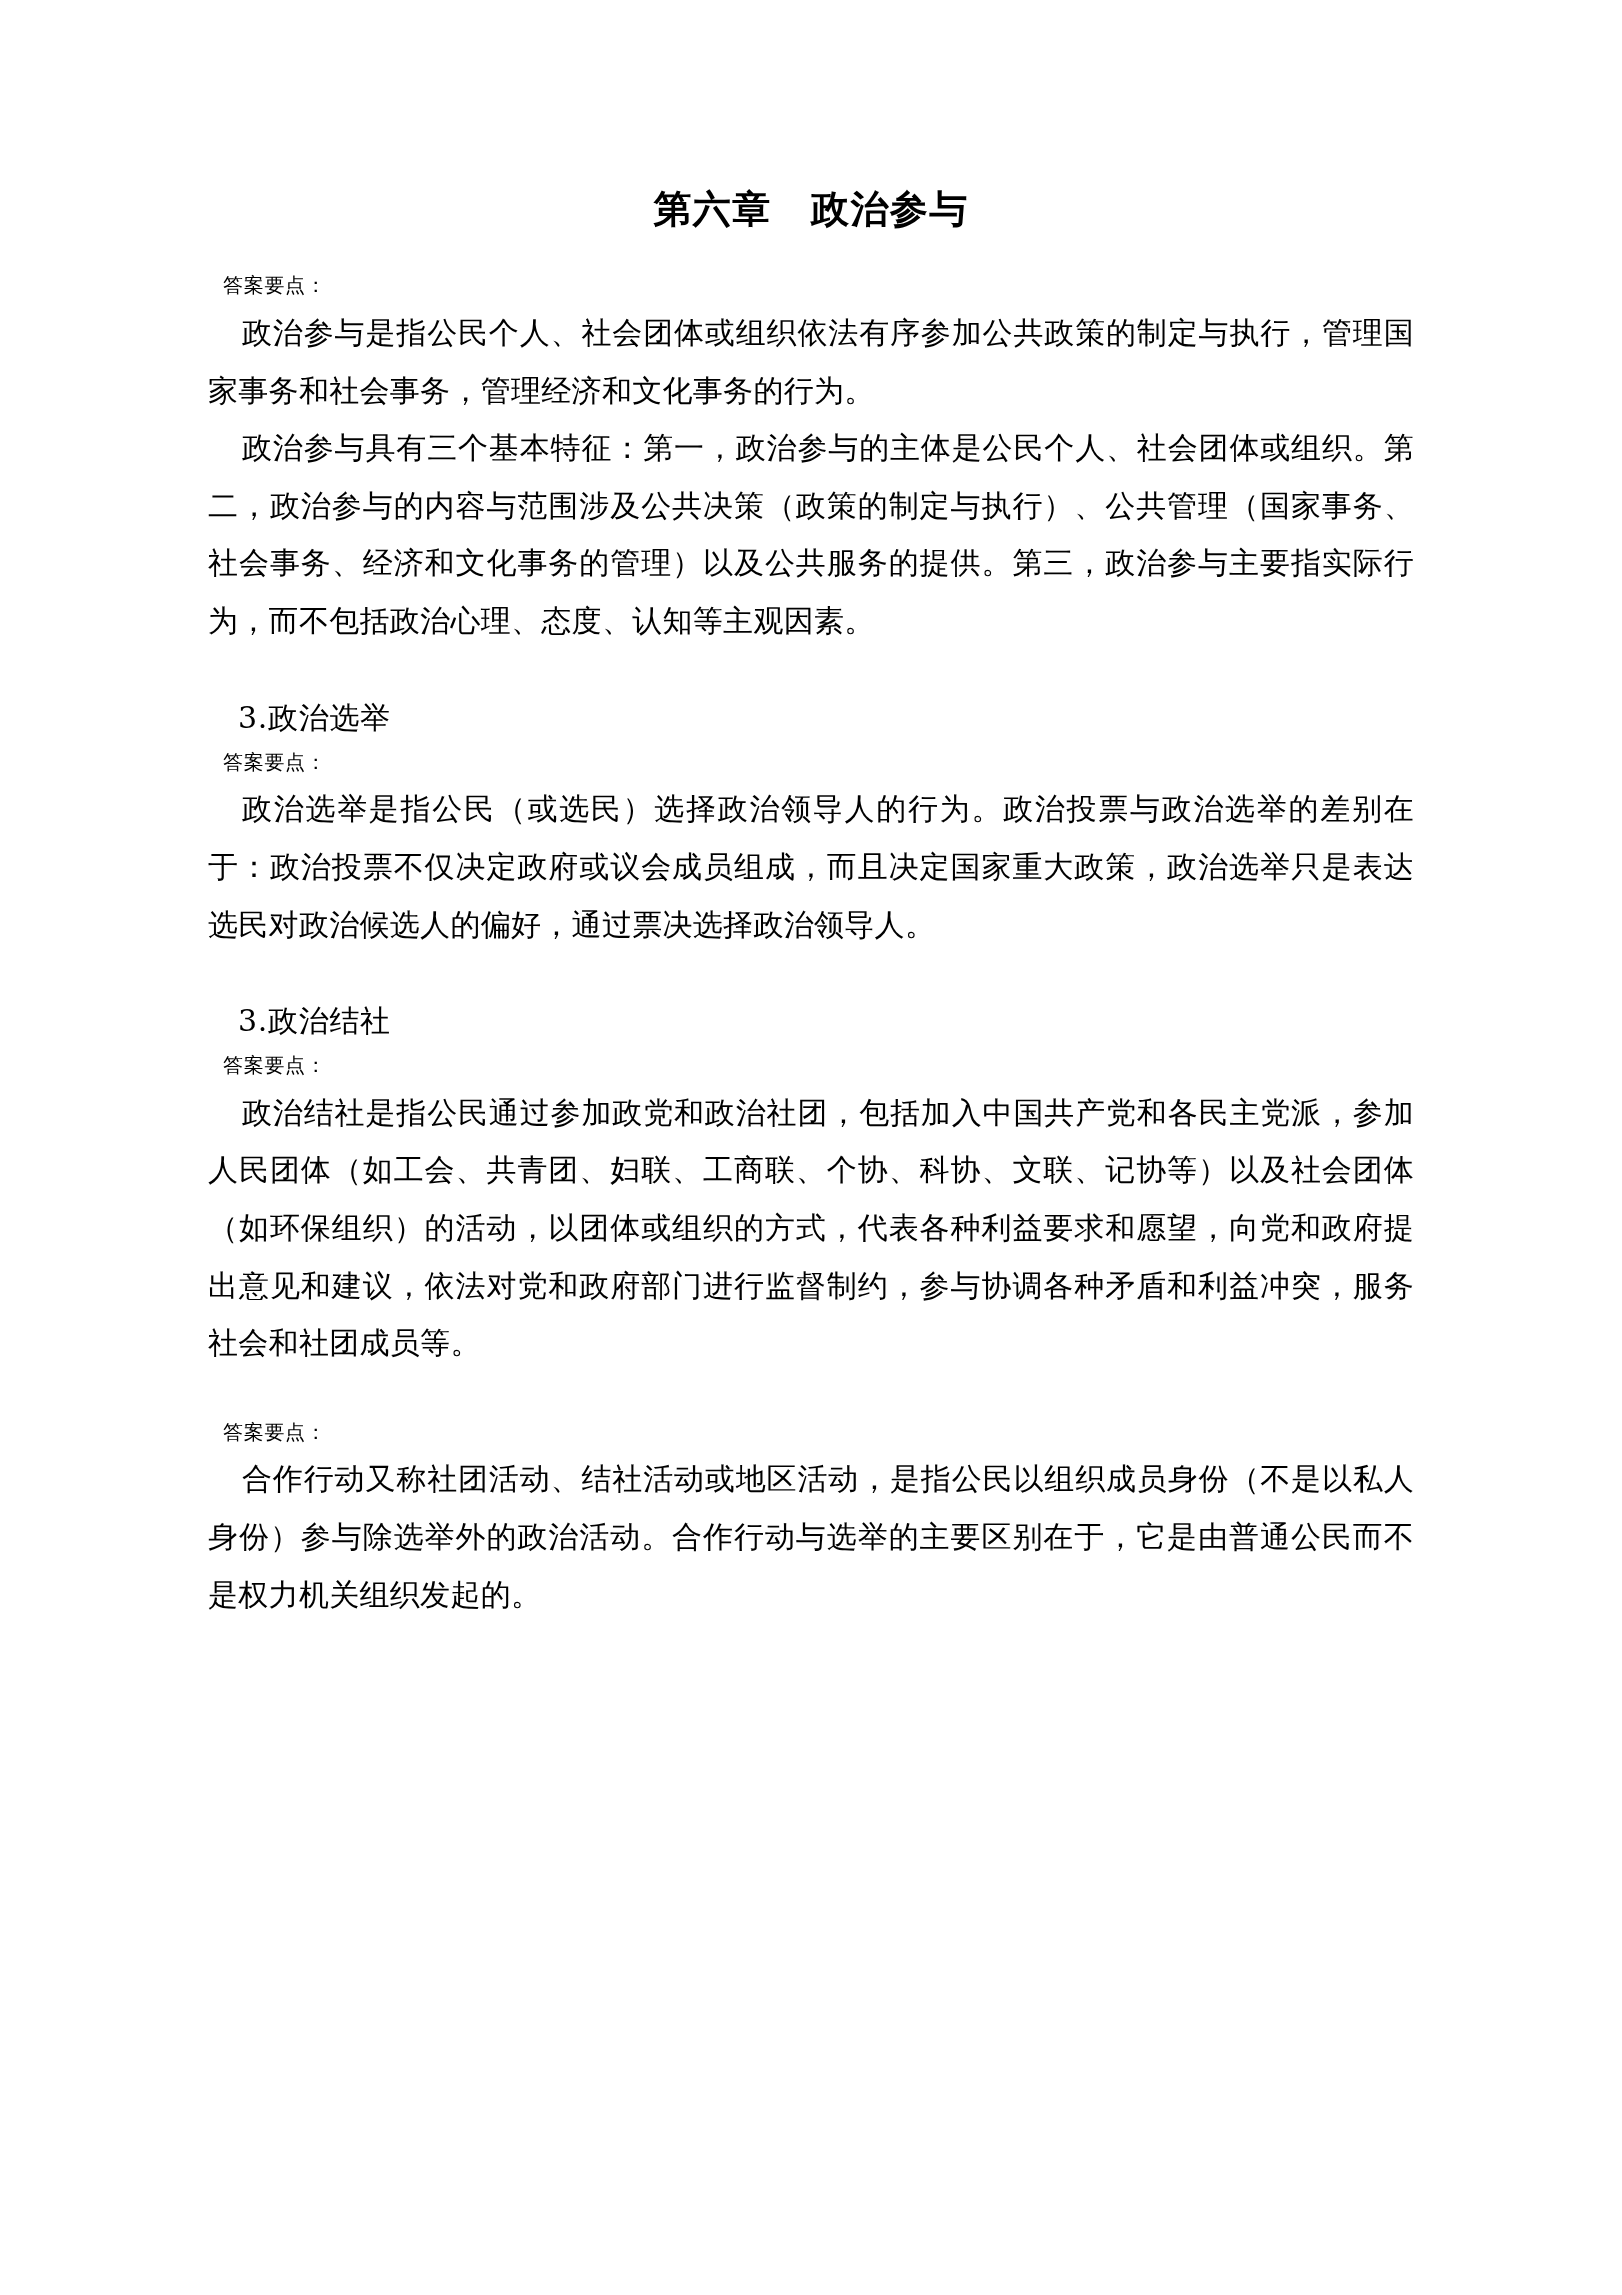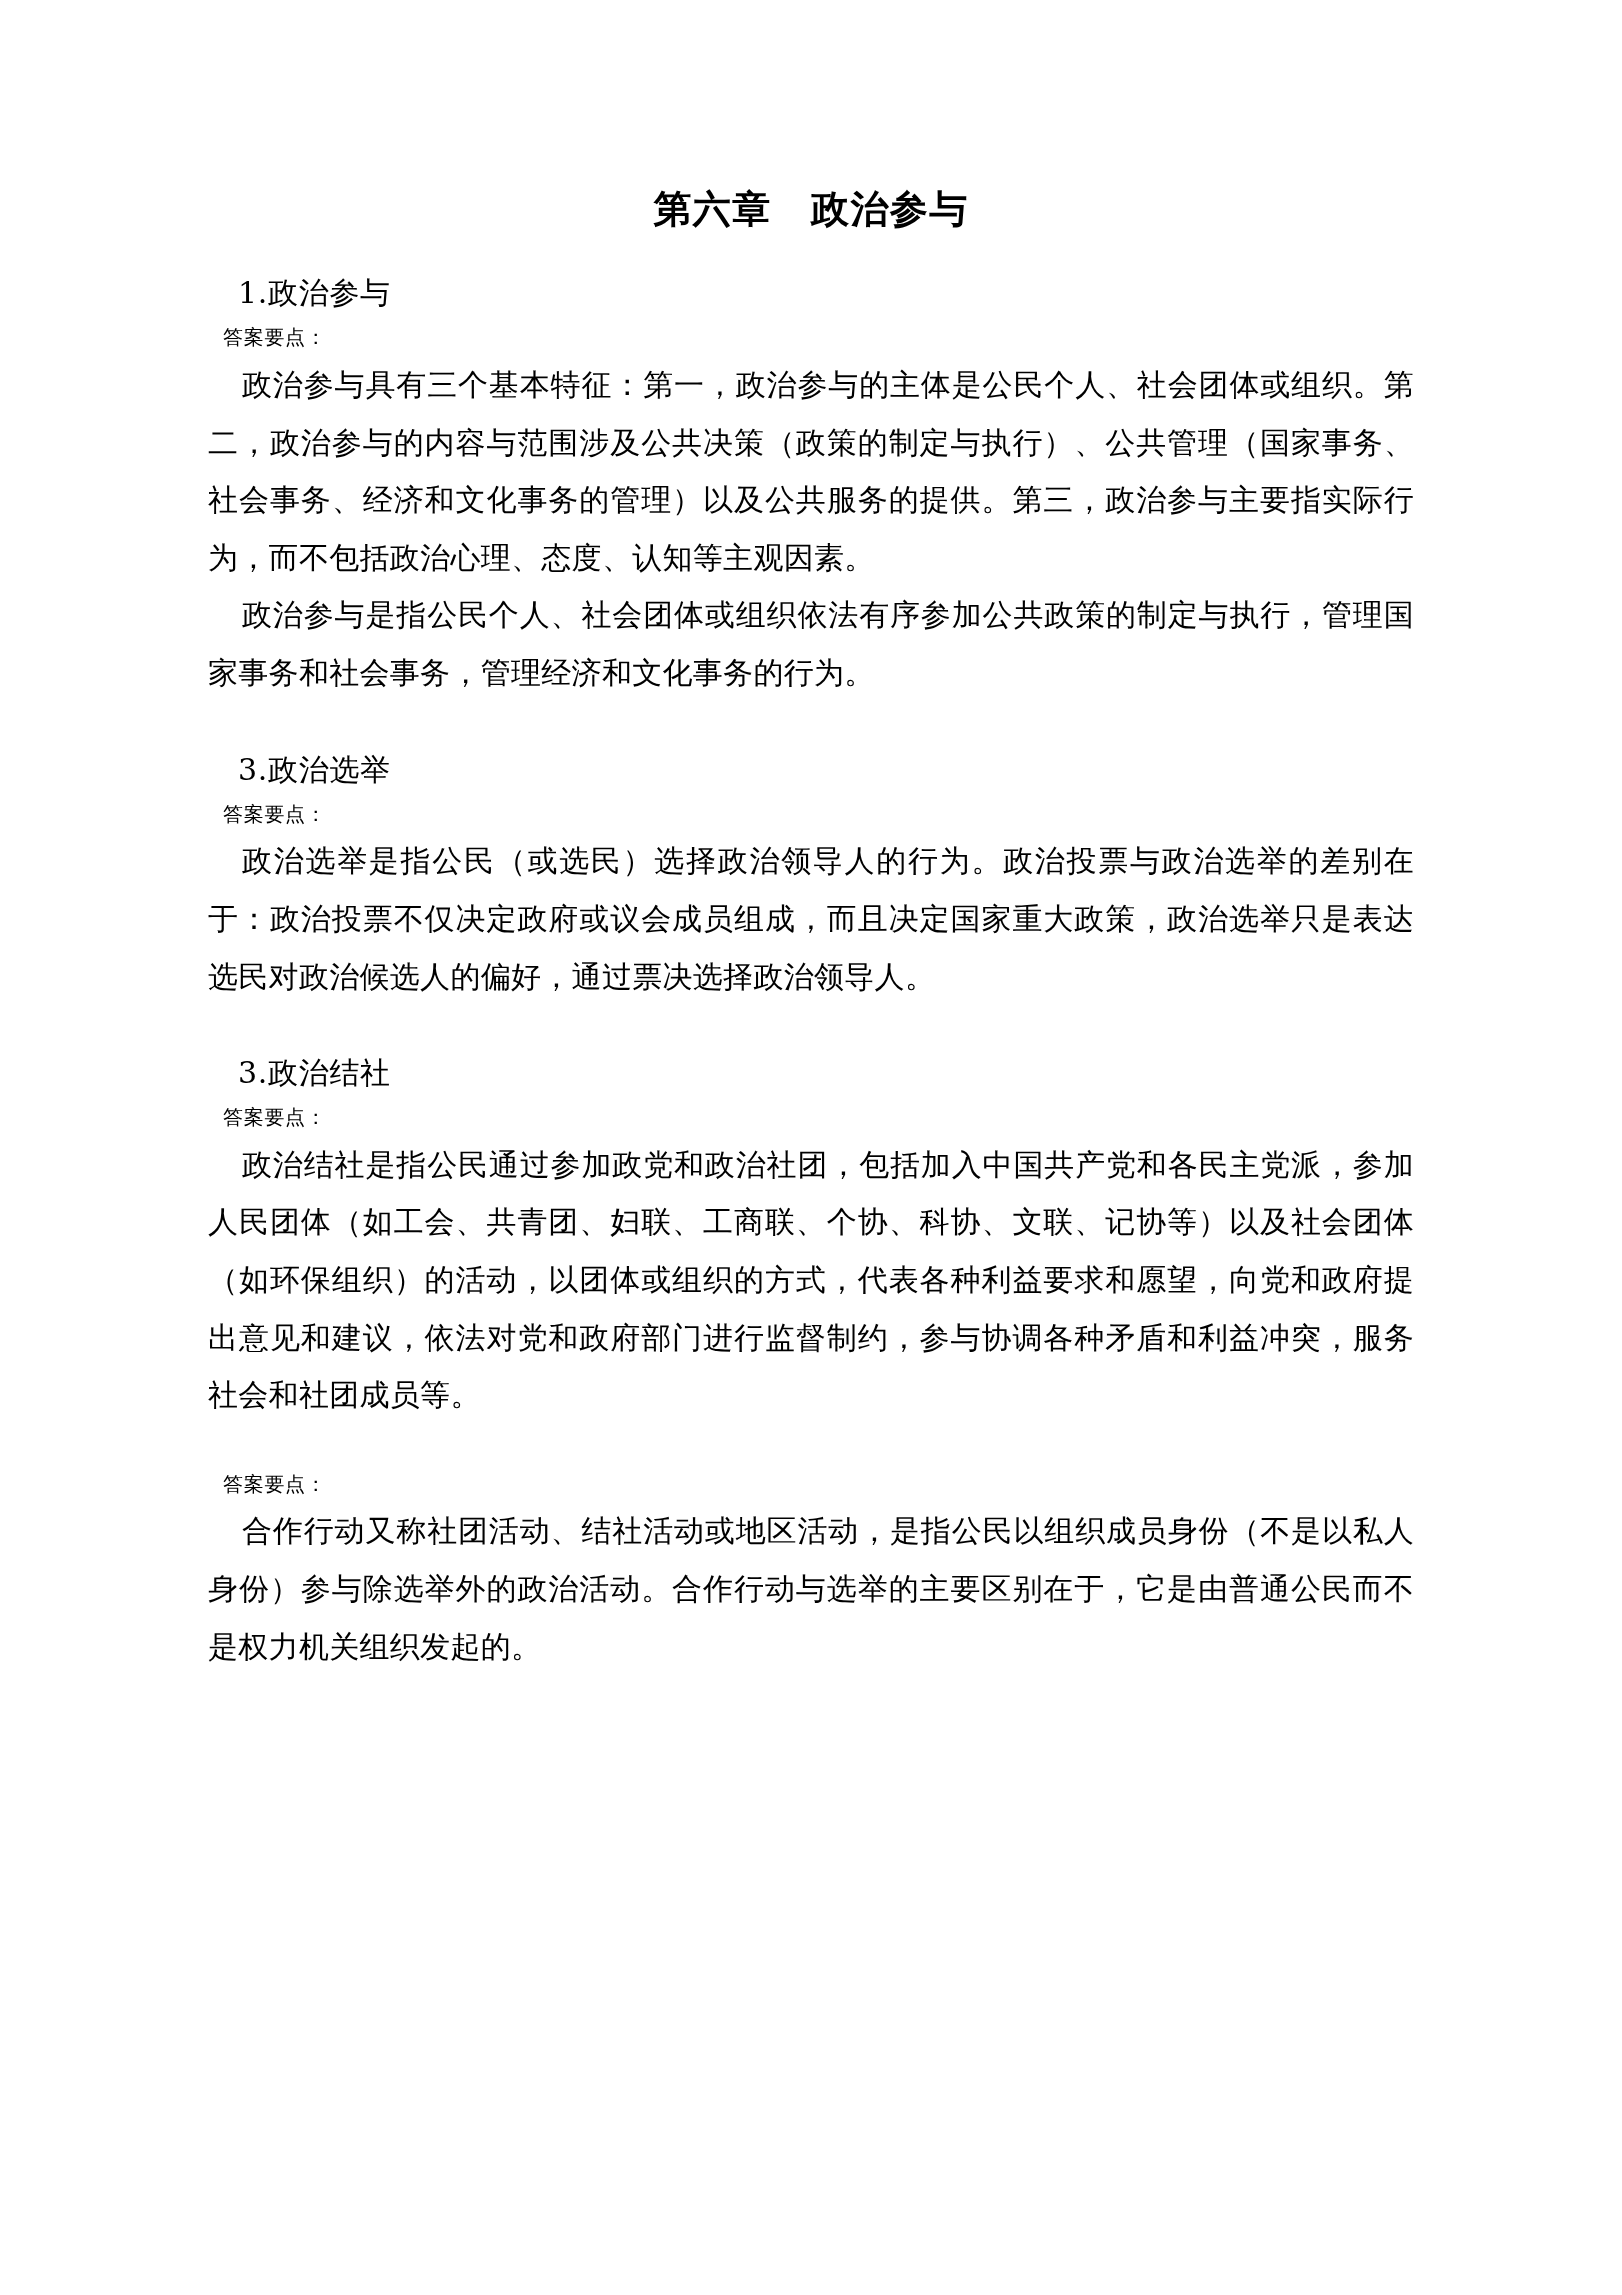--- a/index.html
+++ b/index.html
@@ -60,24 +60,23 @@
   }
 </style>
 </head>
 <body>
 
 <div class="page">
 
   <h1 class="doc-title">第六章　政治参与</h1>
 
   <div class="section">
-    <p class="section-heading">1.政治参与</p>
     <p class="answer-label">答案要点：</p>
+    <p class="para">政治参与是指公民个人、社会团体或组织依法有序参加公共政策的制定与执行，管理国家事务和社会事务，管理经济和文化事务的行为。</p>
     <p class="para">政治参与具有三个基本特征：第一，政治参与的主体是公民个人、社会团体或组织。第二，政治参与的内容与范围涉及公共决策（政策的制定与执行）、公共管理（国家事务、社会事务、经济和文化事务的管理）以及公共服务的提供。第三，政治参与主要指实际行为，而不包括政治心理、态度、认知等主观因素。</p>
-    <p class="para">政治参与是指公民个人、社会团体或组织依法有序参加公共政策的制定与执行，管理国家事务和社会事务，管理经济和文化事务的行为。</p>
   </div>
 
   <div class="gap"></div>
 
   <div class="section">
     <p class="section-heading">3.政治选举</p>
     <p class="answer-label">答案要点：</p>
     <p class="para">政治选举是指公民（或选民）选择政治领导人的行为。政治投票与政治选举的差别在于：政治投票不仅决定政府或议会成员组成，而且决定国家重大政策，政治选举只是表达选民对政治候选人的偏好，通过票决选择政治领导人。</p>
   </div>
 

